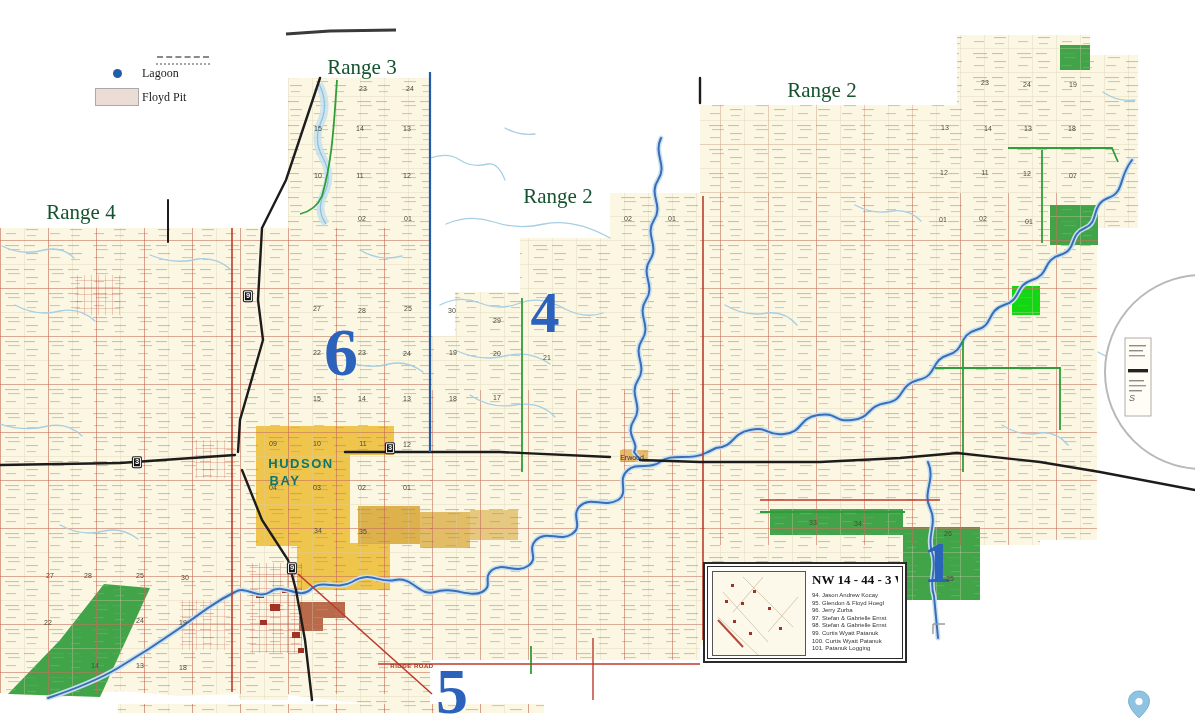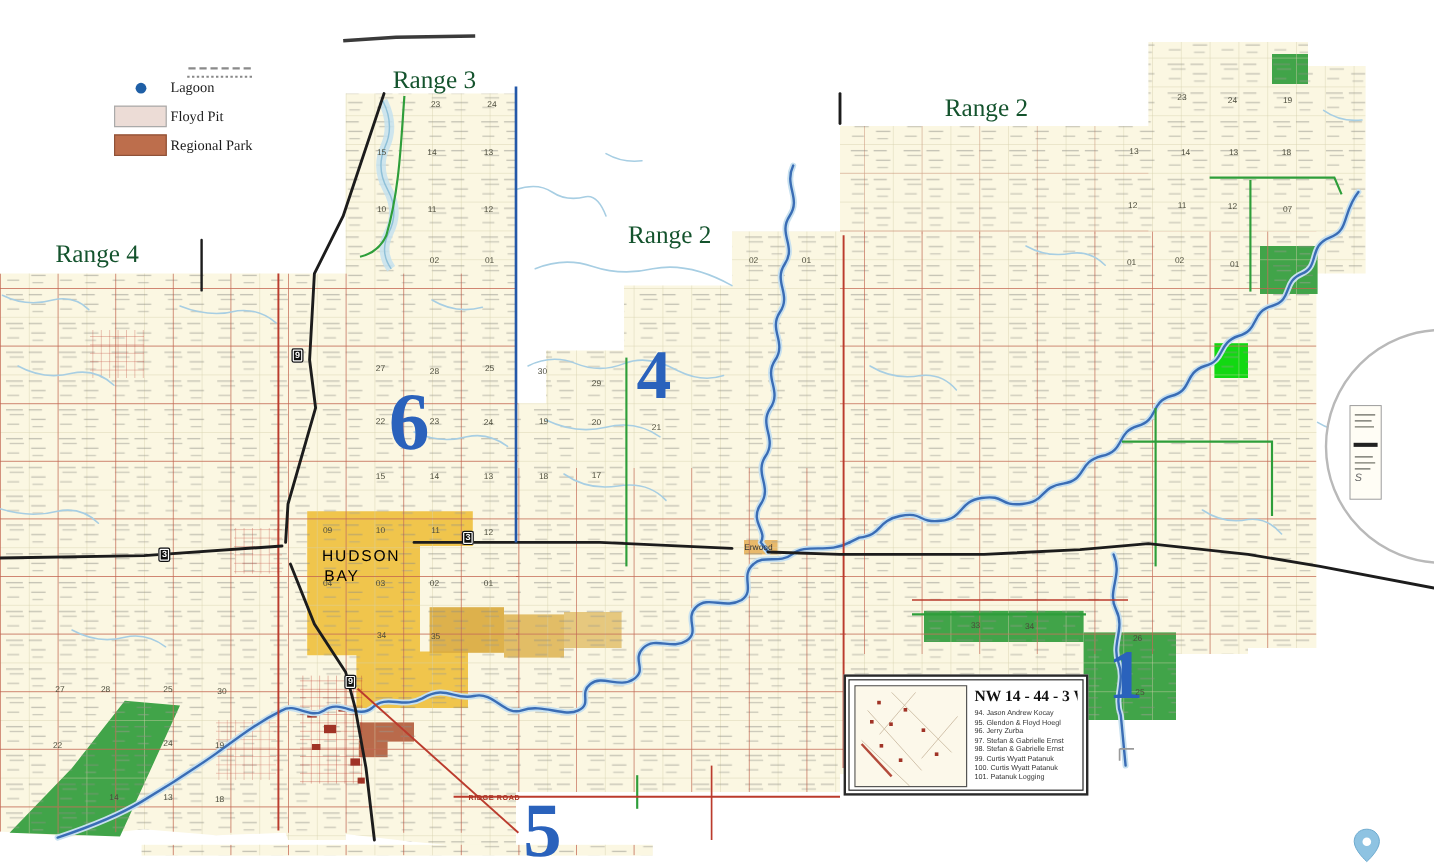--- a/index.html
+++ b/index.html
@@ -5,21 +5,21 @@
   html,body{margin:0;padding:0;background:#ffffff;}
   #stage{position:relative;width:1195px;height:720px;overflow:hidden;background:#fff;
          font-family:"Liberation Sans",sans-serif;}
   #mapsvg{position:absolute;left:0;top:0;}
   
   .lbl{position:absolute;transform:translate(-50%,-50%);white-space:nowrap;
        font-family:"Liberation Sans",sans-serif;color:#333;pointer-events:none;}
   .sec{font-size:7px;color:#4a4a3a;}
   .range{font-family:"Liberation Serif",serif;font-size:21px;color:#14532d;}
   .bignum{font-family:"Liberation Serif",serif;font-weight:bold;color:#2a62bc;}
-  .town{font-weight:normal;font-size:13px;letter-spacing:1.5px;color:#000000;}
+  .town{font-weight:bold;font-size:13px;letter-spacing:1.5px;color:#0f766e;}
   .village{font-size:7px;color:#333;}
   .roadname{font-size:6px;color:#a83222;font-weight:bold;letter-spacing:.5px;}
   .tiny{font-size:9px;color:#666;font-style:italic;}
   .shield{background:#101010;color:#fff;font-size:7.5px;font-weight:bold;
           padding:2px 3px;border-radius:2px;line-height:1;
           box-shadow:inset 0 0 0 1px #101010, inset 0 0 0 2px #fff;}
   
   #legend{position:absolute;left:95px;top:56px;width:235px;}
   .cutoff{width:52px;margin-left:62px;border-top:2px dashed #8a8a8a;height:0;margin-bottom:6px;}
   .lrow{display:flex;align-items:center;margin-bottom:6px;height:18px;}
@@ -317,26 +317,20 @@
           <span class="sw-dot"></span>
         </span>
     <span class="llabel">Lagoon</span>
   </div>
   <div class="lrow">
     <span class="lswatch">
           <span class="sw-rect sw-gravel"></span>
         </span>
     <span class="llabel">Floyd Pit</span>
   </div>
-  <div class="lrow" style="margin-top:4px;">
-    <span class="lswatch">
-          <span class="sw-rect sw-park"></span>
-        </span>
-    <span class="llabel">Regional Park</span>
-  </div>
 </div>
 
 <div id="inset">
   <div class="inner">
     <svg class="minimap" viewBox="0 0 92 83">
       <rect x="0" y="0" width="92" height="83" fill="#fcf8ea"></rect>
       <path d="M10,20 L55,70 M30,5 L80,55 M5,45 L45,83 M50,5 L20,40 M85,25 L55,60" stroke="#c9b9a0" stroke-width="0.7" fill="none"></path>
       <path d="M5,48 L30,75" stroke="#b34a3a" stroke-width="2" fill="none"></path>
       <g fill="#a03326">
         <rect x="18" y="12" width="3" height="3"></rect>

